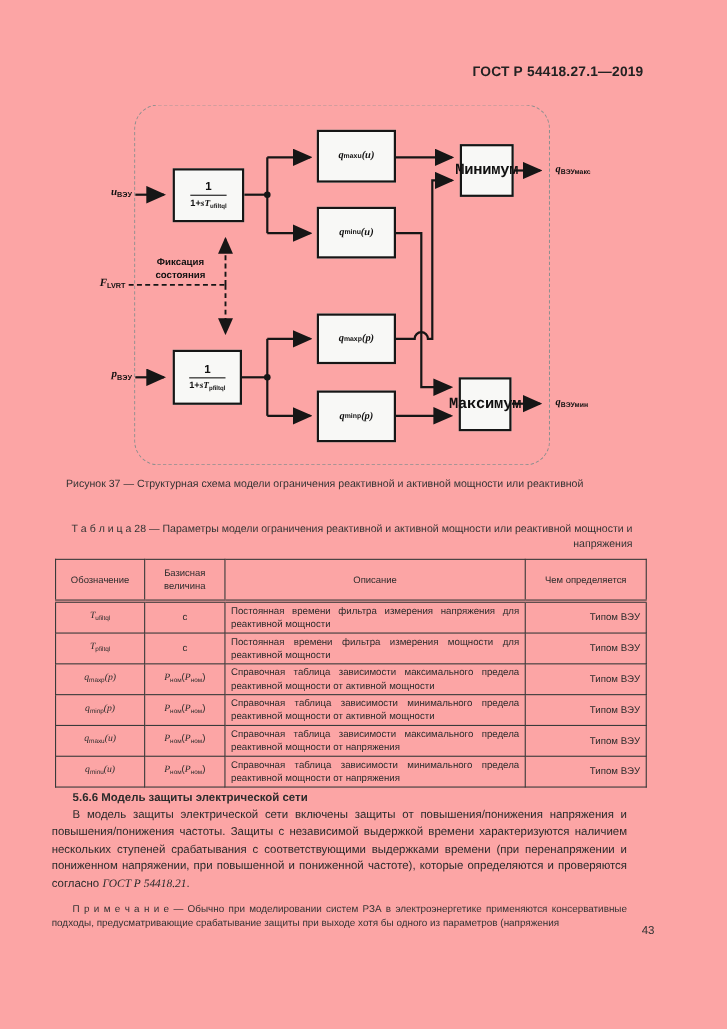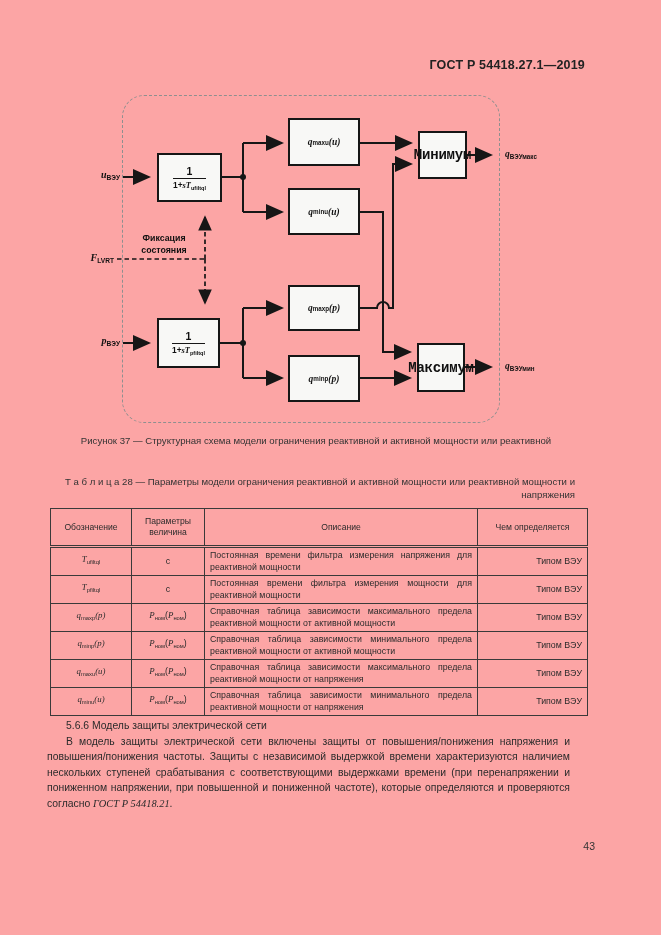--- a/index.html
+++ b/index.html
@@ -36,21 +36,21 @@
   .state-label {
     position:absolute; left:131px; top:232px; width:66px;
     font-size:8.8px; font-weight:bold; color:#111; text-align:center; line-height:12px;
   }
   
   .seg-i  { font-style:italic; font-family:"Liberation Serif", serif; }
   .seg-sub{ font-size:.66em; vertical-align:-.32em; }
   
   .fig-caption {
     position:absolute; left:60px; top:434px; width:512px;
-    font-size:9.6px; color:#333; text-align:center; line-height:13px;
+    font-size:9.6px; color:#333; line-height:13px;
   }
   .tbl-caption {
     position:absolute; left:47px; top:475px; width:528px;
     font-size:9.6px; color:#333; text-align:right; line-height:13px;
   }
   
   table.params {
     position:absolute; left:50px; top:508px; width:537px;
     border-collapse:collapse; table-layout:fixed; background:transparent;
   }
@@ -66,21 +66,21 @@
     font-size:8.6px; text-align:center; height:38px; line-height:11px;
     border-bottom:3px double #3a3a3a;
   }
   table.params td { font-size:8.8px; line-height:11.5px; height:27px; }
   td.sym  { text-align:center; font-size:10px; }
   td.base { text-align:center; font-size:9.5px; }
   td.desc { text-align:justify; vertical-align:top; padding-top:3px; }
   td.def  { vertical-align:top; padding-top:3px;text-align:right; }
   
   .body-text { position:absolute; left:47px; top:720px; width:523px; color:#2b2b2b; }
-  .sec-heading { font-size:10.4px; font-weight:normal; text-indent:19px; margin-bottom:3px; }
+  .sec-heading { font-size:10.4px; font-weight:bold; text-indent:19px; margin-bottom:3px; }
   .paragraph { font-size:10.4px; line-height:15.4px; text-align:justify; text-indent:19px; }
   .note { margin-top:9px; font-size:9px; line-height:12.5px; text-align:justify; text-indent:19px; color:#333; }
   .page-number { position:absolute; top:840px; right:66px; font-size:10.5px; color:#333;text-align:center; }
 </style>
 </head>
 <body>
 
 <div class="page">
 
   <div class="doc-header">ГОСТ Р 54418.27.1—2019</div>
@@ -180,21 +180,21 @@
   <table class="params">
     <colgroup>
         <col class="c1">
         <col class="c2">
         <col class="c3">
         <col class="c4">
       </colgroup>
     <thead>
       <tr>
         <th>Обозначение</th>
-        <th>Параметры величина</th>
+        <th>Базисная величина</th>
         <th>Описание</th>
         <th>Чем определяется</th>
       </tr>
     </thead>
     <tbody>
       <tr>
         <td class="sym"><span class="seg-i">T</span><span class="seg-sub">ufiltql</span></td>
         <td class="base"><span>с</span></td>
         <td class="desc">Постоянная времени фильтра измерения напряжения для реактивной мощности</td>
         <td class="def">Типом ВЭУ</td>
@@ -228,17 +228,18 @@
         <td class="base"><span class="seg-i">P</span><span class="seg-sub">ном</span><span>(</span><span class="seg-i">P</span><span class="seg-sub">ном</span><span>)</span></td>
         <td class="desc">Справочная таблица зависимости минимального предела реактивной мощности от напряжения</td>
         <td class="def">Типом ВЭУ</td>
       </tr>
     </tbody>
   </table>
 
   <div class="body-text">
     <div class="sec-heading">5.6.6 Модель защиты электрической сети</div>
     <p class="paragraph"><span>В модель защиты электрической сети включены защиты от повышения/понижения напряжения и повышения/понижения частоты. Защиты с независимой выдержкой времени характеризуются наличием нескольких ступеней срабатывания с соответствующими выдержками времени (при перенапряжении и пониженном напряжении, при повышенной и пониженной частоте), которые определяются и проверяются согласно </span><span class="seg-i">ГОСТ Р 54418.21</span><span>.</span></p>
+    <p class="note"><span>П р и м е ч а н и е — Обычно при моделировании систем РЗА в электроэнергетике применяются консервативные подходы, предусматривающие срабатывание защиты при выходе хотя бы одного из параметров (напряжения</span></p>
   </div>
 
   <div class="page-number">43</div>
 
 </div>
 
 </body></html>

